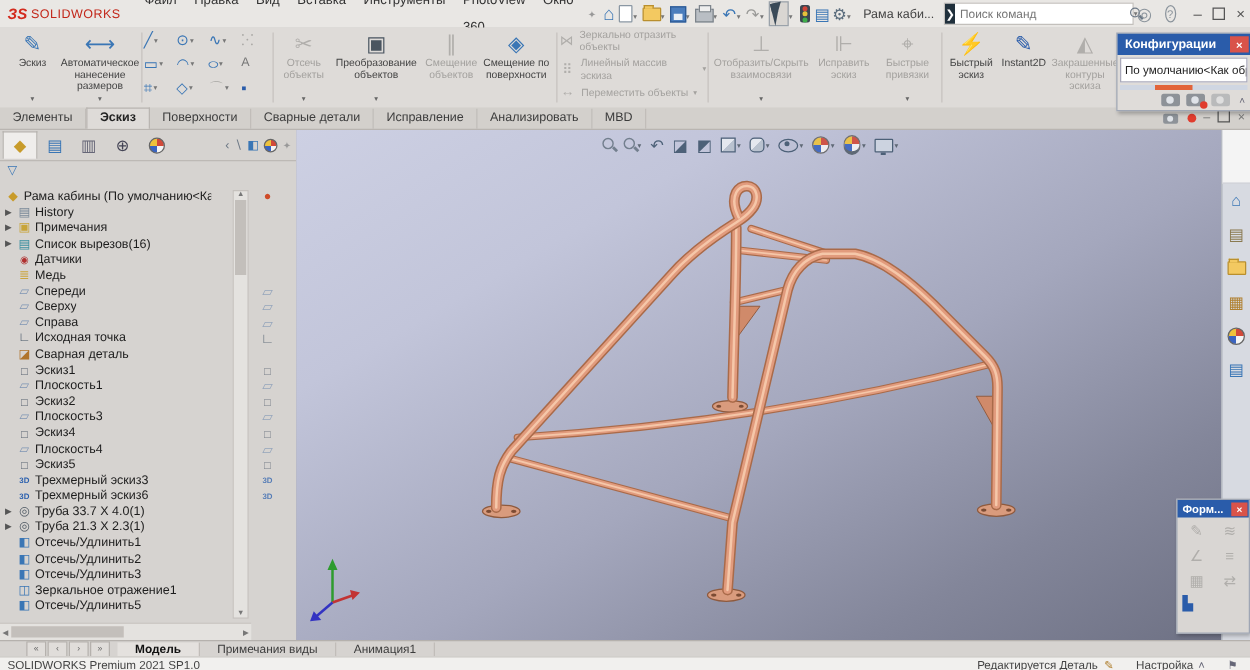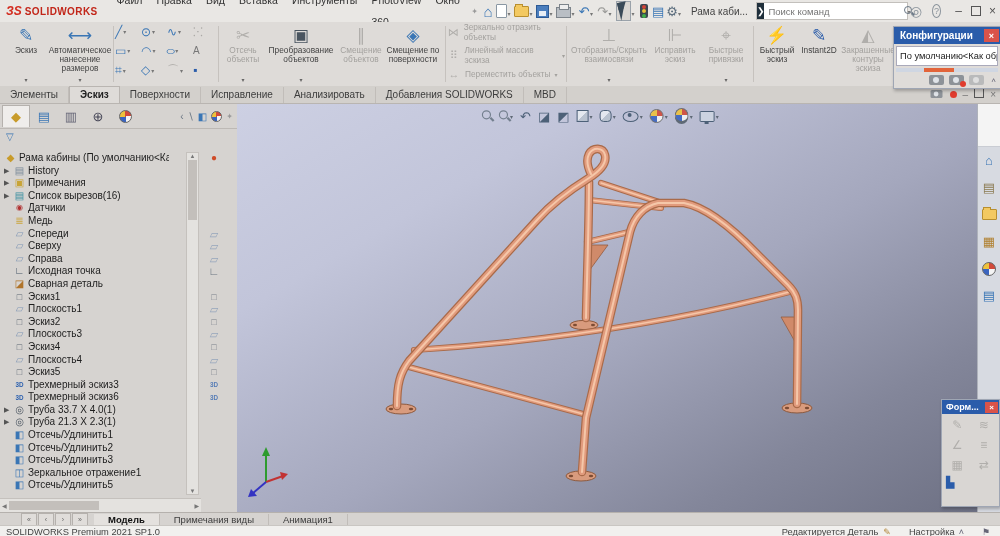--- a/index.html
+++ b/index.html
@@ -3,21 +3,21 @@
 <meta charset="utf-8">
 <style>
   html,body{margin:0;padding:0}
   body{width:1000px;height:536px;overflow:hidden;font-family:"Liberation Sans",sans-serif;
        background:#dcdad7;color:#333;position:relative;font-size:11px;-webkit-font-smoothing:antialiased}
   
   #titlebar{position:absolute;left:0;top:0;width:1000px;height:22px;background:#e9e7e4;
             display:flex;align-items:center;gap:2px;border-bottom:1px solid #d2cfcc}
   #logo{display:flex;align-items:center;gap:3px;padding:0 10px 0 6px}
   #logo .lg-mark{color:#d32b1e;font-weight:bold;font-style:italic;font-size:12px}
-  #logo .lg-text{color:#c22619;font-weight:bold;font-size:10px;letter-spacing:.4px}
+  #logo .lg-text{color:#c22619;font-weight:normal;font-size:10px;letter-spacing:.4px}
   .menu-item{padding:0 7px;font-size:10.5px;color:#333;line-height:22px;cursor:default}
   .tb-ico{width:20px;height:18px;display:inline-flex;align-items:center;justify-content:center;
           font-size:13px;color:#5b6d7d;position:relative}
   .tb-dd{font-size:6px;color:#777;margin:4px 2px 0 -2px}
   .ico-doc{width:9px;height:12px;background:#fff;border:1px solid #8a97a3;border-radius:1px}
   .ico-folder{width:13px;height:9px;background:#f3c961;border:1px solid #b98f2e;border-radius:1px;position:relative}
   .ico-folder::before{content:"";position:absolute;left:0;top:-3px;width:6px;height:2px;background:#f3c961;border:1px solid #b98f2e;border-bottom:none}
   .ico-save{width:11px;height:11px;background:#4a7dbd;border:1px solid #2d5a94;position:relative}
   .ico-save::before{content:"";position:absolute;left:2px;top:5px;width:7px;height:5px;background:#e8eef5}
   .ico-print{width:13px;height:9px;background:#b9bec4;border:1px solid #7d848b;position:relative;margin-top:3px}
@@ -345,23 +345,23 @@
       <span class="blabel dis">Закрашенные контуры эскиза</span>
     </div>
   </div>
 </div>
 
 <div id="cmdtabs">
 
 <span class="ctab">Элементы</span>
     <span class="ctab active">Эскиз</span>
     <span class="ctab">Поверхности</span>
+    <span class="ctab">Сварные детали</span>
     <span class="ctab">Исправление</span>
     <span class="ctab">Анализировать</span>
-    <span class="ctab">Добавления SOLIDWORKS</span>
     <span class="ctab">MBD</span>
   </div>
 <div id="vp-winctl">
   <i class="cam" style="transform:scale(.8)"></i>
   <i style="width:7px;height:7px;border-radius:50%;background:#e03c2e;display:inline-block"></i>
   <span>–</span>
   <span><i class="ico-restore" style="display:inline-block"></i></span>
   <span>×</span>
 </div>
 

